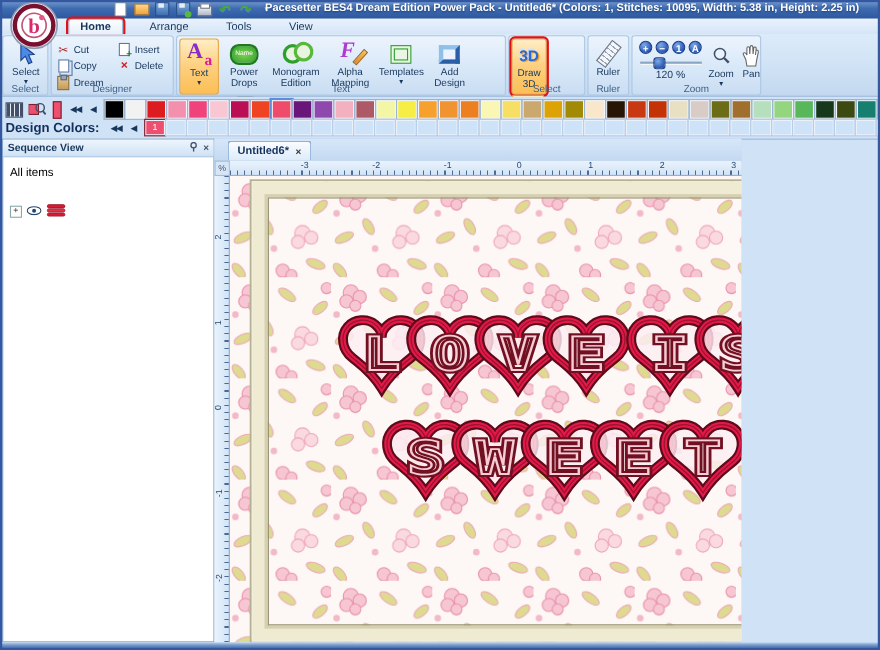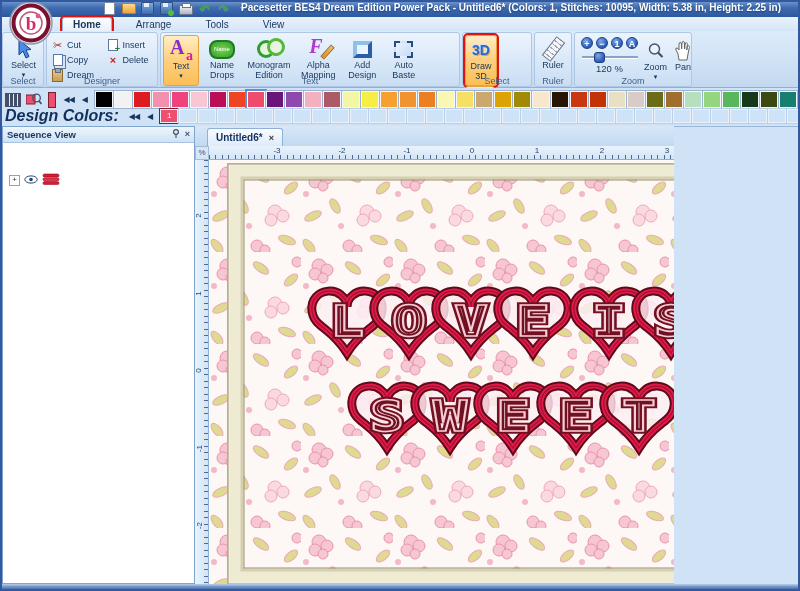--- a/index.html
+++ b/index.html
@@ -93,21 +93,21 @@
   #prow2{top:21px;height:14px;}
   .ptool{margin-left:5px;display:inline-flex;align-items:center;justify-content:center;width:18px;height:15px;}
   .ic-grid{width:14px;height:12px;background:
       repeating-linear-gradient(90deg,#44506a 0 3px,#e8edf4 3px 4px),
       repeating-linear-gradient(#44506a 0 3px,#e8edf4 3px 4px);border:1px solid #44506a;}
   .curswatch{width:18px;height:14px;background:#ef4f6e;border:1px solid #7a2030;margin-left:6px;}
   .parrows{font-size:8px;color:#17365c;letter-spacing:-1px;margin-left:8px;white-space:nowrap;}
   #swatchrow{display:flex;margin-left:8px;}
   .swatch{width:16px;height:15px;border:1px solid #f2f7fd;outline:1px solid #9cb4d2;margin-right:1px;flex:none;}
   .swatch.selected{outline:2px solid #5a8ed8;border-color:#fff;}
-  .dclabel{font-size:16px;font-weight:bold;color:#12305c;margin-left:5px;white-space:nowrap;font-style:italic;}
+  .dclabel{font-size:12px;font-weight:bold;color:#12305c;margin-left:5px;white-space:nowrap;}
   #dcrow{display:flex;margin-left:8px;}
   .dccell{width:16px;height:12px;background:#cfe3f8;border:1px solid #e9f1fb;outline:1px solid #b9cee8;margin-right:1px;flex:none;
        font-size:8px;color:#fff;text-align:center;line-height:12px;}
   
   #seqpanel{position:absolute;left:2px;top:126px;width:193px;height:458px;background:#fff;
        border:1px solid #7fa5cc;box-sizing:border-box;}
   #seqheader{height:15px;background:linear-gradient(#eef5fd,#cfe2f5);border-bottom:1px solid #a8c4e2;
        display:flex;align-items:center;padding:0 4px;}
   #seqtitle{flex:1;font-size:9.5px;font-weight:bold;color:#17365c;}
   .hdricon{font-size:9px;color:#44506a;margin-left:5px;line-height:1;}
@@ -236,35 +236,42 @@
             <span class="bigA">A</span>
             <span class="smalla">a</span>
           </span>
         <span>Text</span>
         <span class="caret">▾</span>
       </div>
       <div class="bigbtn">
         <span class="bicon">
             <span class="ic-name">Name</span>
           </span>
-        <span>Name Drops</span>
+        <span>Power Drops</span>
       </div>
       <div class="bigbtn" style="width:48px;">
         <span class="bicon ic-mono">
             <i></i>
             <i></i>
           </span>
         <span>Monogram Edition</span>
       </div>
       <div class="bigbtn" style="width:42px;">
         <span class="bicon ic-alpha">
             <span class="F">F</span>
             <span class="pen"></span>
           </span>
         <span>Alpha Mapping</span>
+      </div>
+      <div class="bigbtn" style="width:42px;">
+        <span class="bicon">
+            <span class="ic-frame-green"></span>
+          </span>
+        <span>Templates</span>
+        <span class="caret">▾</span>
       </div>
       <div class="bigbtn">
         <span class="bicon">
             <span class="ic-frame-blue"></span>
           </span>
         <span>Add Design</span>
       </div>
       <div class="bigbtn">
         <span class="bicon">
             <span class="ic-baste"></span>
@@ -457,20 +464,21 @@
       <span id="seqtitle">Sequence View</span>
       <span class="hdricon">
         <svg width="8" height="9" viewBox="0 0 8 9">
             <circle cx="4" cy="3" r="2.4" fill="none" stroke="#44506a" stroke-width="1.2"></circle>
             <line x1="4" y1="5.4" x2="4" y2="9" stroke="#44506a" stroke-width="1.2"></line>
           </svg>
       </span>
       <span class="hdricon" style="font-weight:bold;">×</span>
     </div>
     <div id="seqbody">
+      <div>All items</div>
       <div id="treerow">
         <span class="expand">+</span>
         <span>
           <svg width="14" height="9" viewBox="0 0 14 9">
               <ellipse cx="7" cy="4.5" rx="6.2" ry="3.6" fill="#fff" stroke="#24466e" stroke-width="1"></ellipse>
               <circle cx="7" cy="4.5" r="1.8" fill="#24466e"></circle>
             </svg>
         </span>
         <span>
           <svg width="18" height="12" viewBox="0 0 18 12">

